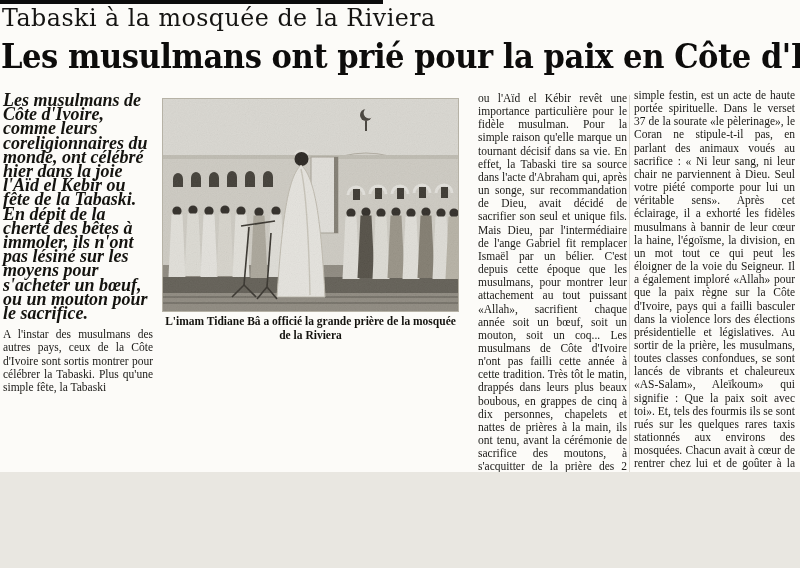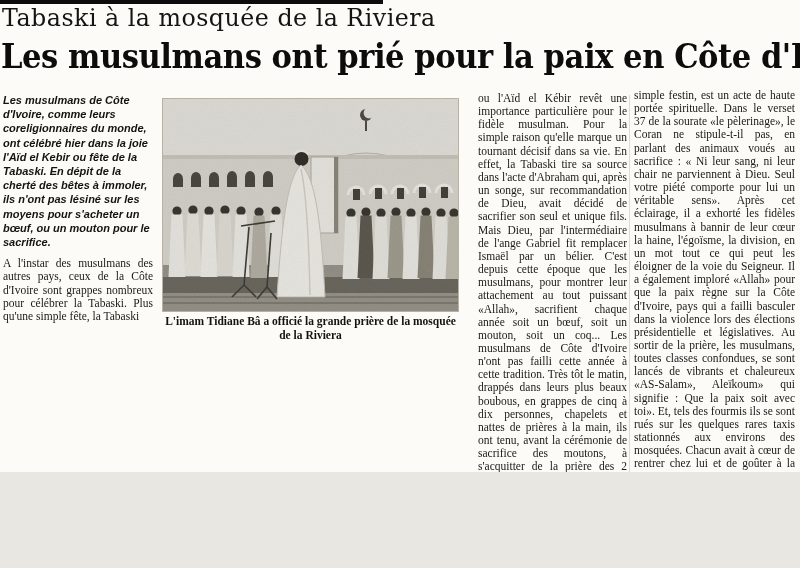--- a/index.html
+++ b/index.html
@@ -36,23 +36,23 @@
   }
   .col{
     position:absolute;
     font-size:11.5px;line-height:13.15px;
     text-align:justify;
     color:#1a1916;
   }
   .col p{margin:0;}
   #col1{left:3px;top:93px;width:150px;}
   .lead{
-    font-family:Liberation Sans, sans-serif;
+    font-family:Liberation Serif, serif;
     font-style:italic;font-weight:bold;
-    font-size:11px;line-height:14.2px;
+    font-size:18px;line-height:14.2px;
     text-align:left;
     margin-bottom:8px !important;
     color:#14130f;
   }
   #col3{left:478px;top:92px;width:149px;}
   #col4{left:634px;top:89px;width:161px;}
   .colrule{
     position:absolute;top:95px;height:460px;width:1px;background:#dedbd2;
   }
   
@@ -82,21 +82,21 @@
 <div id="page">
 
   <div class="scan-bar"></div>
 
   <div class="kicker">Tabaski à la mosquée de la Riviera</div>
 
   <h1 class="headline" style="margin:0;">Les musulmans ont prié pour la paix en Côte d'Ivoire</h1>
 
   <div id="col1" class="col">
     <p class="lead">Les musulmans de Côte d'Ivoire, comme leurs coreligionnaires du monde, ont célébré hier dans la joie l'Aïd el Kebir ou fête de la Tabaski. En dépit de la cherté des bêtes à immoler, ils n'ont pas lésiné sur les moyens pour s'acheter un bœuf, ou un mouton pour le sacrifice.</p>
-    <p>A l'instar des musulmans des autres pays, ceux de la Côte d'Ivoire sont grappes nombreux pour célébrer la Tabaski. Plus qu'une simple fête, la Tabaski</p>
+    <p>A l'instar des musulmans des autres pays, ceux de la Côte d'Ivoire sont sortis montrer pour célébrer la Tabaski. Plus qu'une simple fête, la Tabaski</p>
   </div>
 
   <div class="photo-wrap">
     <svg width="295" height="212" viewBox="0 0 295 212">
       <defs>
         <g id="fig">
           <circle cx="0" cy="0" r="4.6" fill="#332f29"></circle>
           <path d="M -5.5,3.5 Q -7,35 -8.5,66 L 8.5,66 Q 7,35 5.5,3.5 Z" fill="currentColor"></path>
         </g>
         <filter id="grain">

